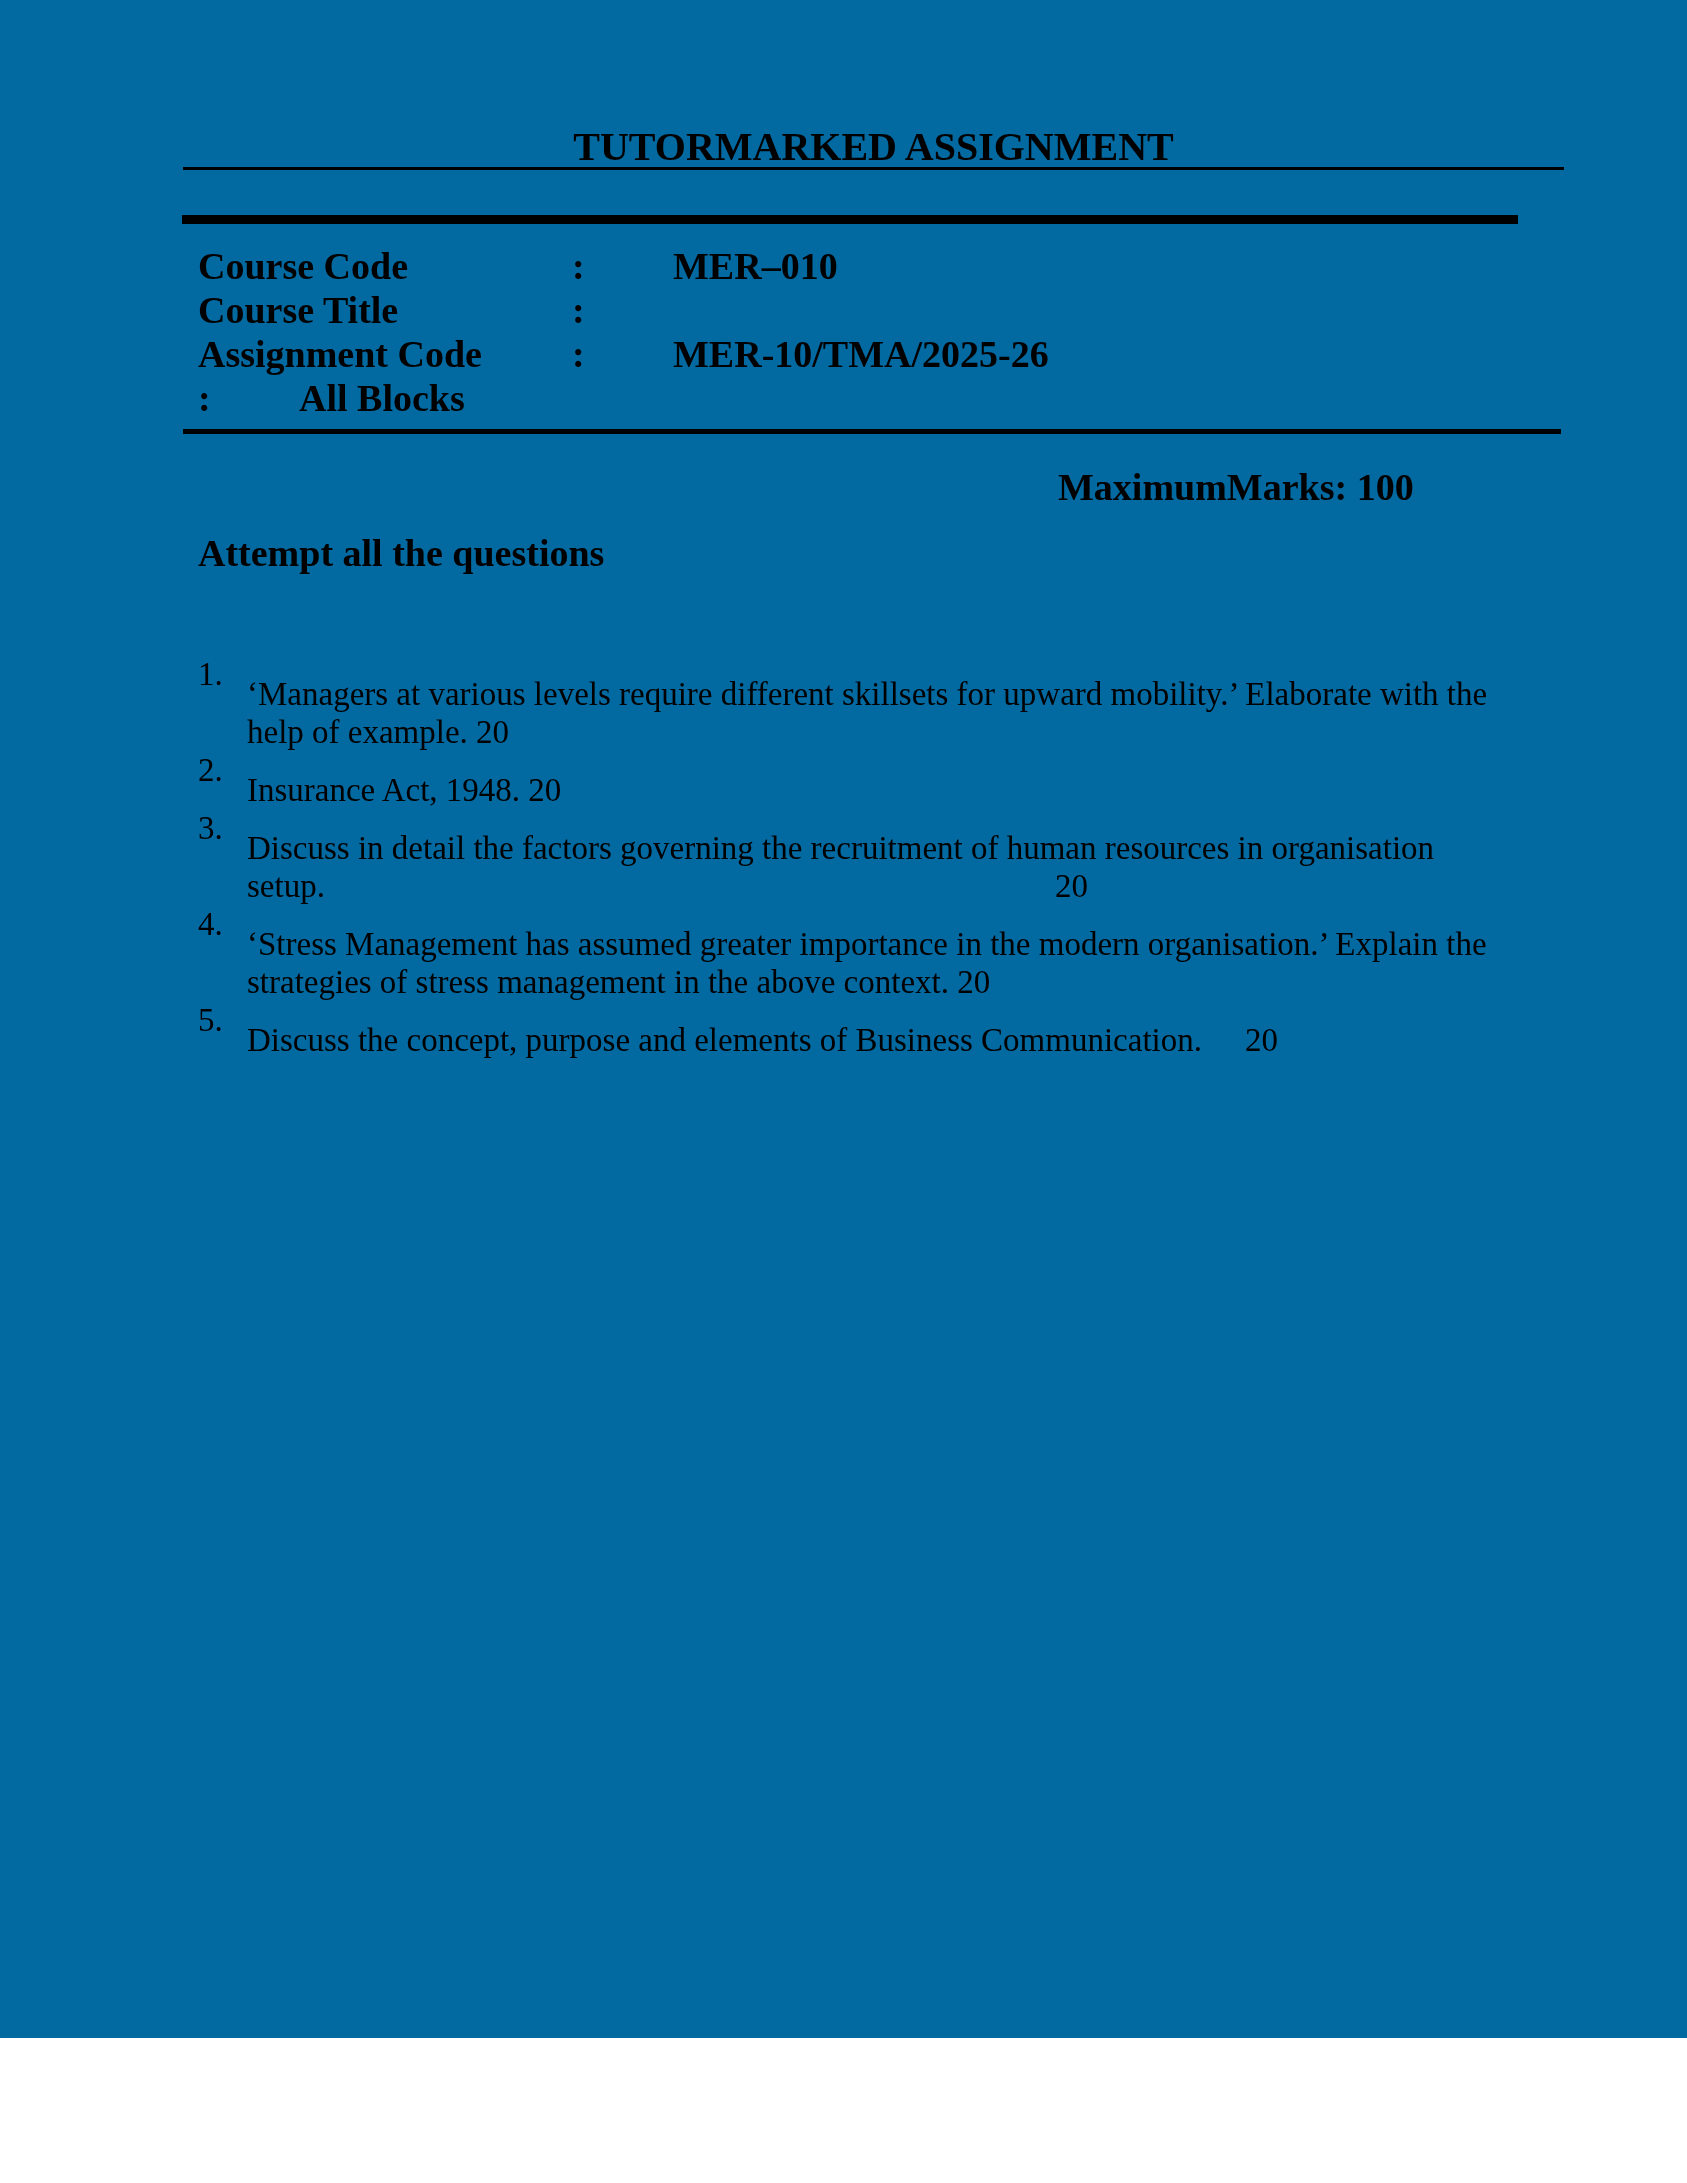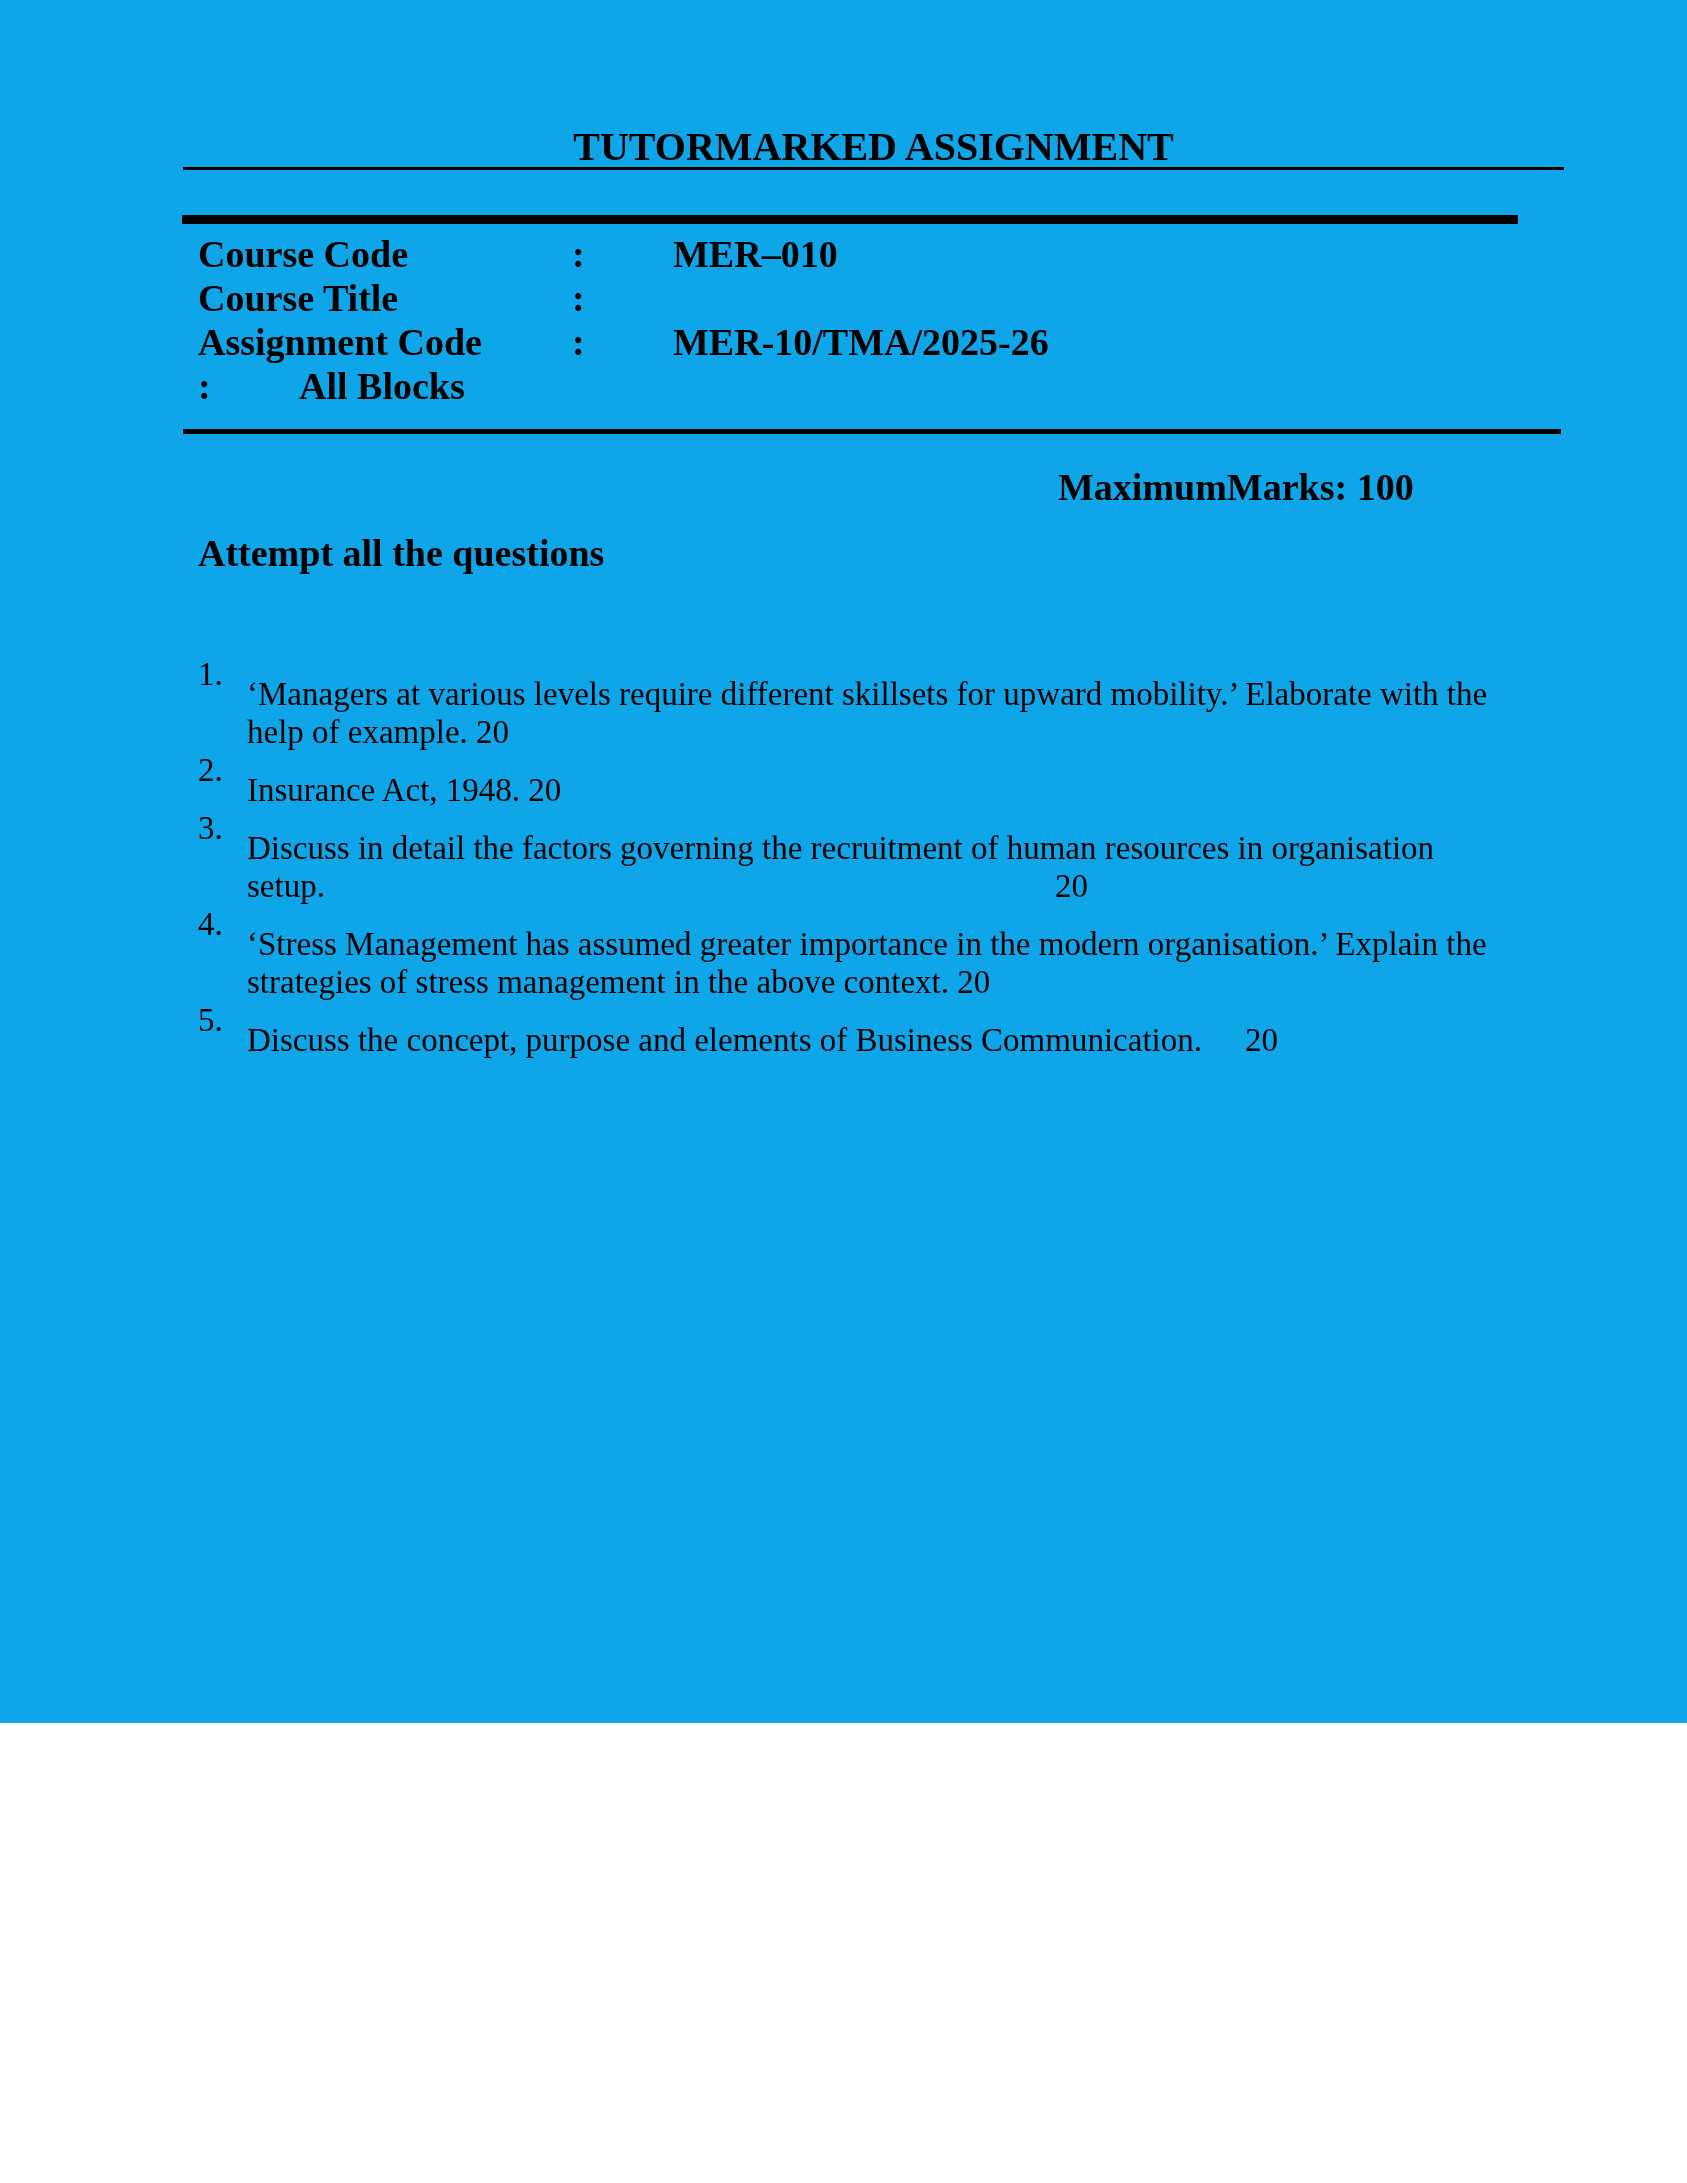--- a/index.html
+++ b/index.html
@@ -6,22 +6,22 @@
   html, body {
     width: 1687px;
     height: 2183px;
     background: #ffffff;
     font-family: "Liberation Serif", "DejaVu Serif", serif;
     color: #000000;
   }
   .page {
     position: relative;
     width: 1687px;
-    height: 1723px;
-    background: #0ea5e9;
+    height: 2038px;
+    background: #0369a1;
     overflow: hidden;
   }
   .content {
     position: absolute;
     left: 183px;
     top: 0;
     width: 1381px;
     height: 2183px;
   }
   .rule {
@@ -38,21 +38,21 @@
     left: 0;
     width: 100%;
     text-align: center;
     font-size: 40px;
     font-weight: bold;
     line-height: 40px;
     white-space: nowrap;
   }
   .info-table {
     position: absolute;
-    top: 232px;
+    top: 244px;
     left: 15px;
     width: 1350px;
   }
   .info-row {
     display: flex;
     font-size: 38px;
     font-weight: bold;
     line-height: 44px;
     white-space: nowrap;
   }

